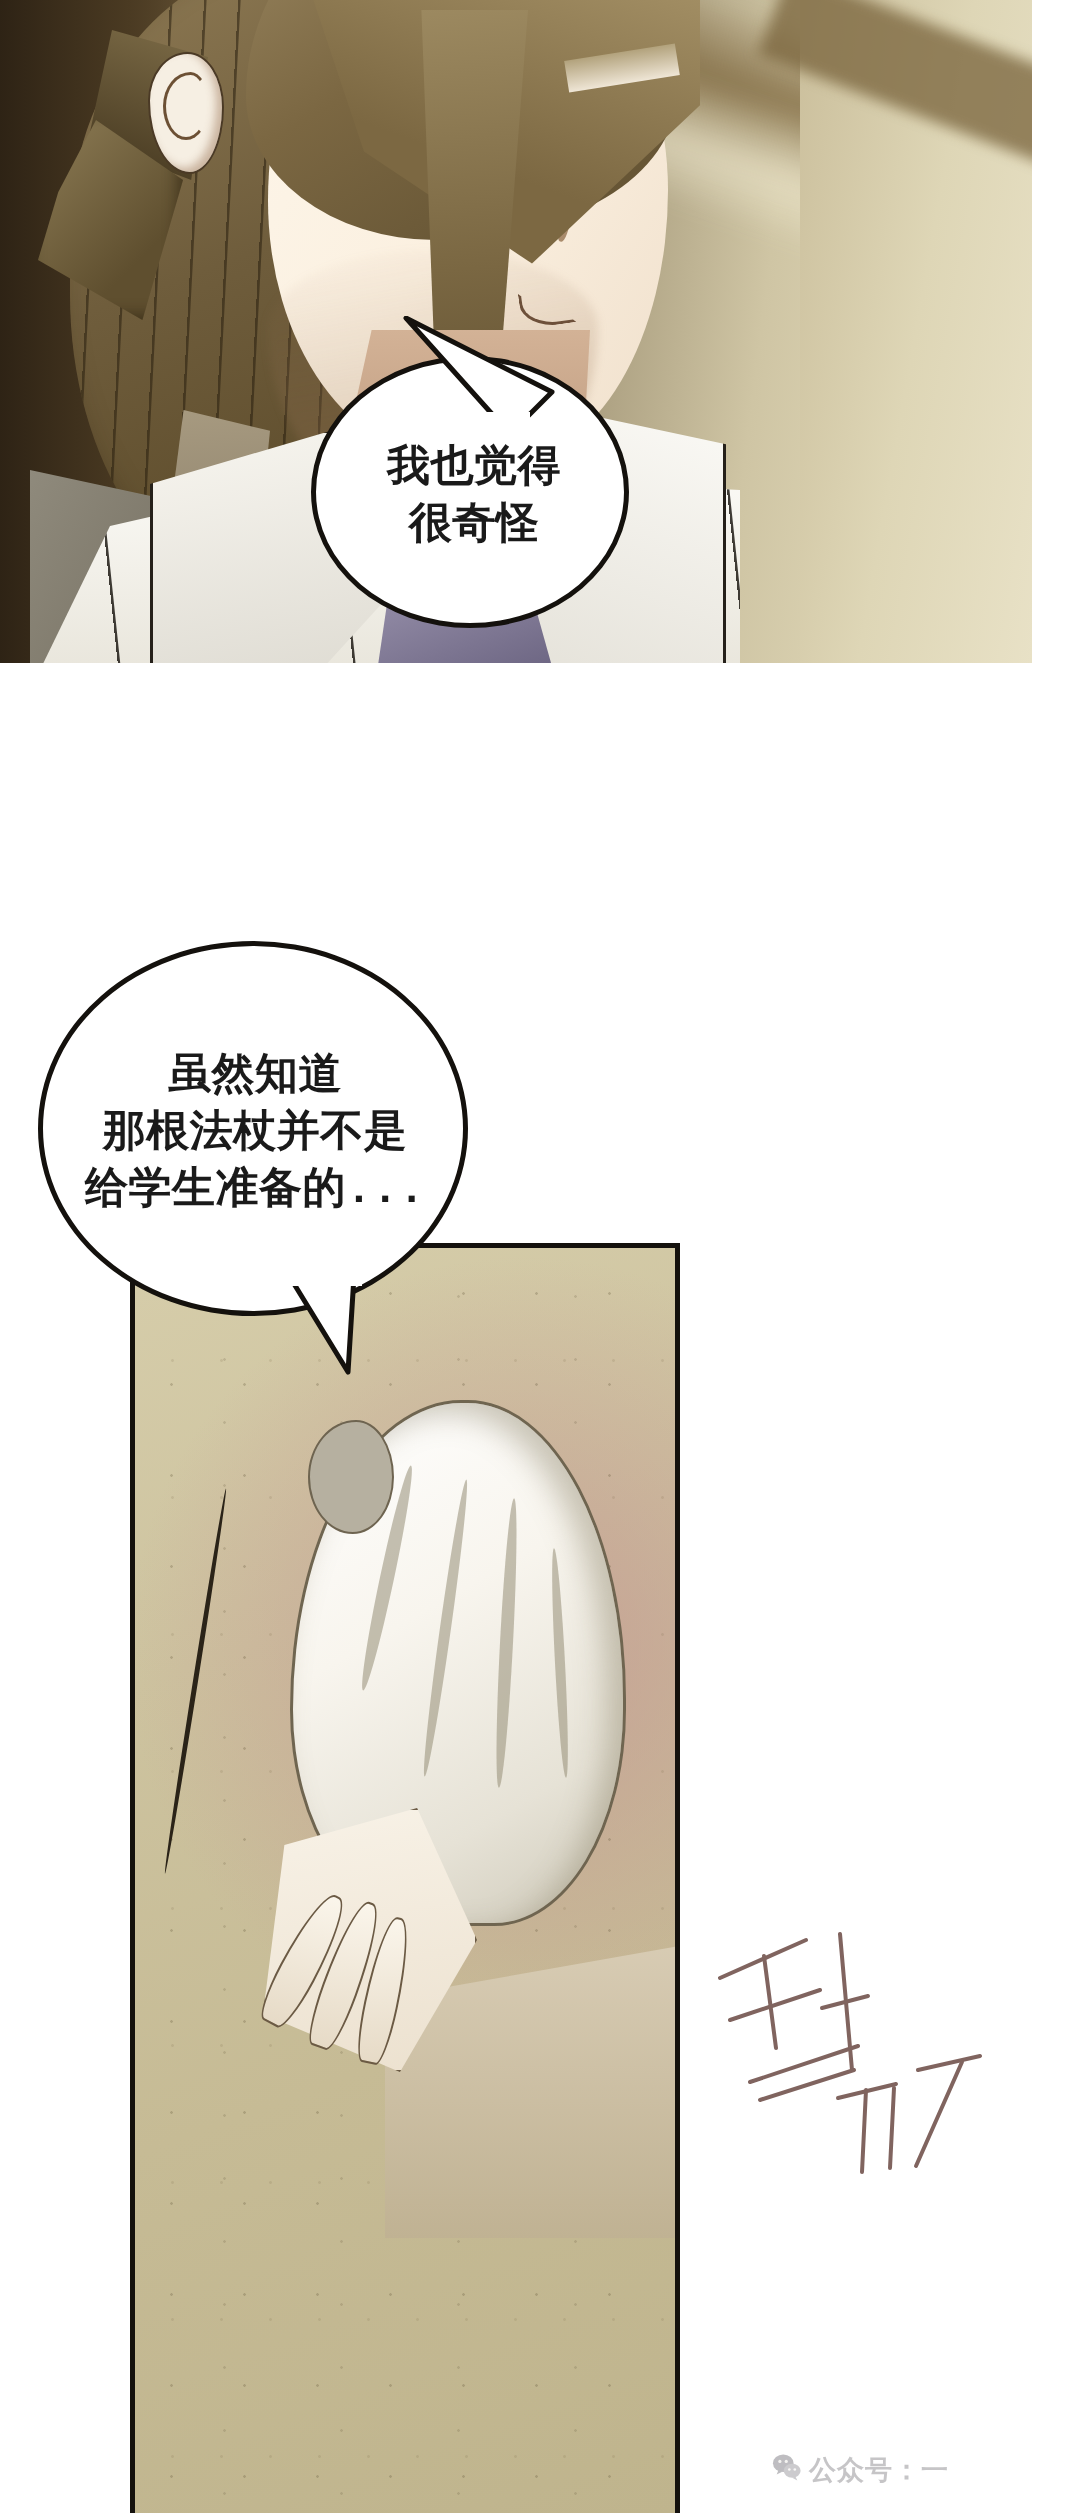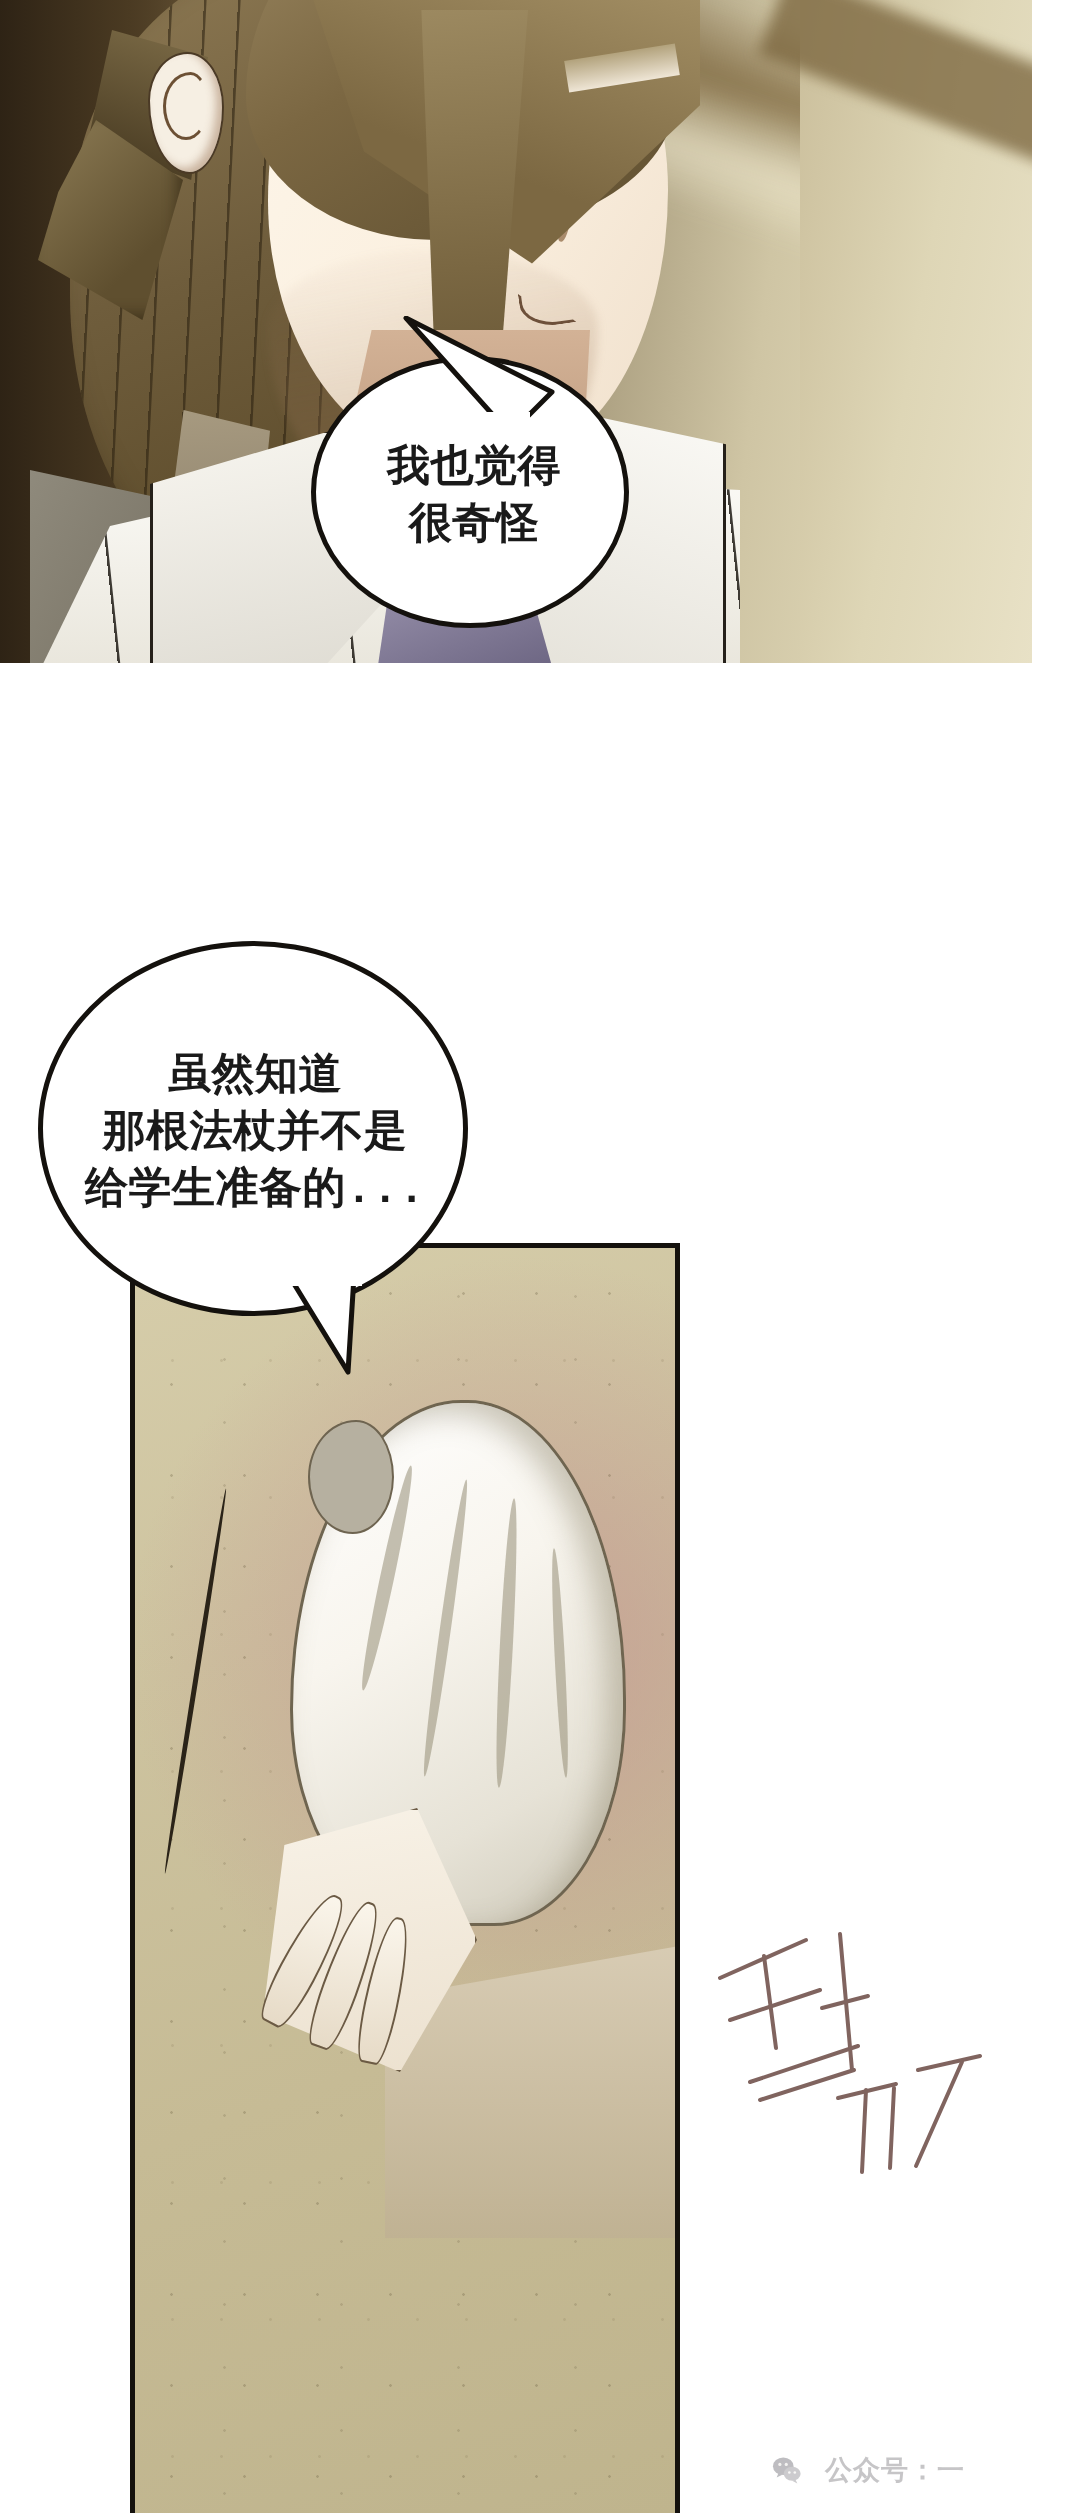--- a/index.html
+++ b/index.html
@@ -438,22 +438,21 @@
     pointer-events: none;
   }
 
   
   .watermark {
     position: absolute;
     z-index: 40;
     left: 772px;
     top: 2452px;
     display: flex;
-    align-items: center;
-    gap: 23px;
+    gap: 7px;
     opacity: .5;
   }
   .wm-icon {
     width: 30px; height: 30px;
     position: relative;
   }
   .wm-text {
     color: #8e8d91;
     font-size: 27px;
     font-weight: 700;

